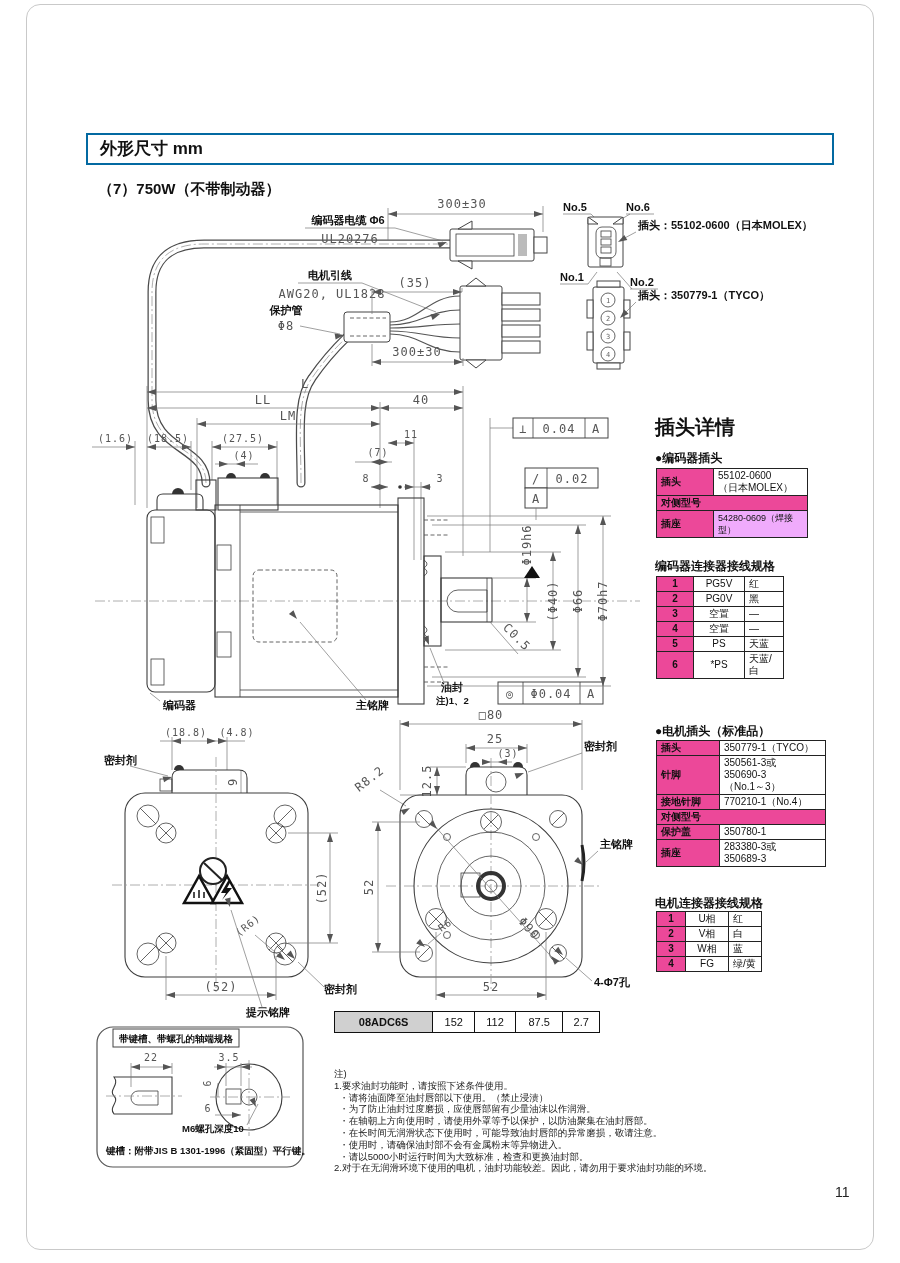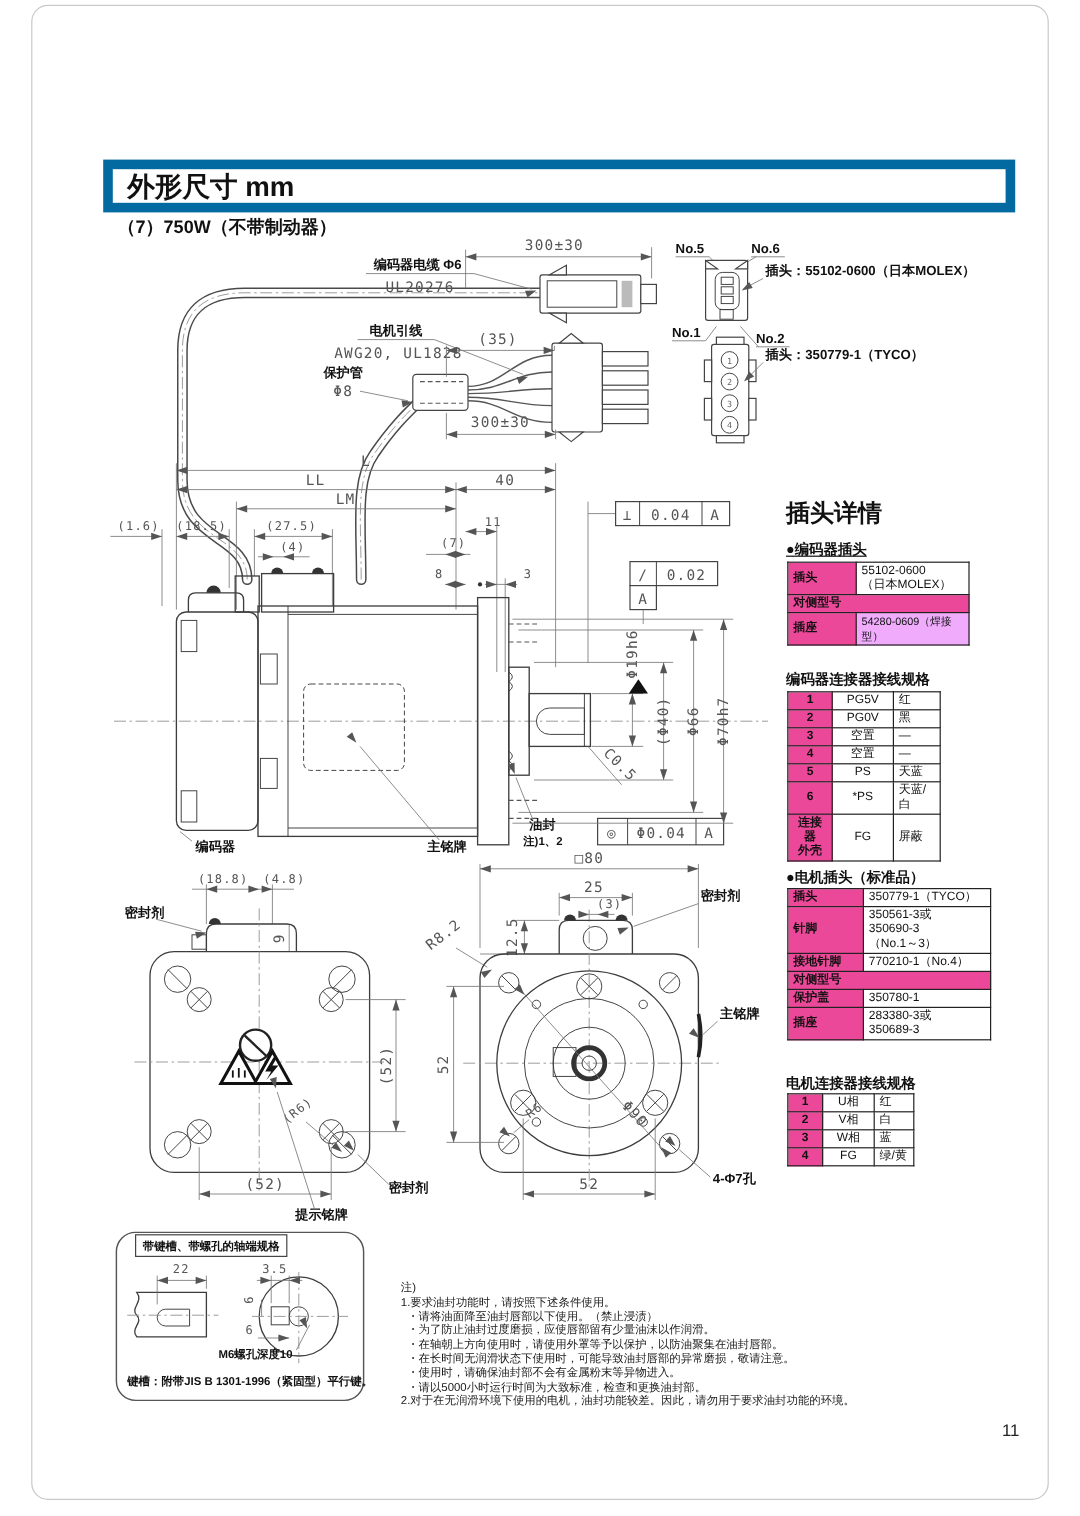--- a/index.html
+++ b/index.html
@@ -1,21 +1,21 @@
 <!DOCTYPE html>
 <html><head>
 <meta charset="utf-8">
 <style>
   html,body{margin:0;padding:0;background:#fff;}
   #page{position:relative;width:900px;height:1263px;background:#fff;overflow:hidden;
         font-family:"Liberation Sans",sans-serif;color:#111;}
   .abs{position:absolute;}
   .frame{border:1px solid #c9c9c9;border-radius:14px;}
   
-  .titlebar{border:8px solid #0369a1;font-weight:bold;font-size:23px;line-height:28px;
+  .titlebar{border:2px solid #0369a1;font-weight:bold;font-size:17px;line-height:28px;
             padding-left:12px;background:#fff;}
   .subtitle{font-weight:bold;font-size:15px;text-align:right;}
   
   .h-big{font-weight:bold;font-size:20px;}
   .h-med{font-weight:bold;font-size:12px;}
   table.spec{border-collapse:collapse;background:#fff;}
   table.spec td{border:1px solid #222;font-size:10px;padding:1px 4px;vertical-align:middle;
                 white-space:pre-line;line-height:12px;}
   td.lab{background:#ec4899;font-weight:bold;}
   td.gry{background:#f0abfc;}
@@ -575,21 +575,21 @@
       <text class="dimS" x="208" y="1112" text-anchor="middle" font-size="9">6</text>
       <text class="lblS" x="182" y="1132">M6螺孔深度10</text>
       <line class="dl" x1="258" y1="1104" x2="247" y2="1125"></line>
       <use href="#ah" class="ah" transform="translate(256,1107) rotate(-115)"></use>
       <text class="lblS" x="106" y="1154">键槽：附带JIS B 1301-1996（紧固型）平行键。</text>
     </g>
   </svg>
 
   <div class="abs h-big" style="left:655px;top:414px;">插头详情</div>
 
-  <div class="abs h-med" style="left:655px;top:450px;text-decoration:underline;">●编码器插头</div>
+  <div class="abs h-med" style="left:655px;top:450px;">●编码器插头</div>
   <table class="abs spec" style="left:656px;top:468px;width:152px;">
     <tbody>
         <tr>
       <td class="lab" style="width:48px;">插头</td>
       <td>55102-0600
 （日本MOLEX）</td>
     </tr>
     <tr>
       <td class="lab" colspan="2">对侧型号</td>
     </tr>
@@ -626,26 +626,20 @@
     <tr>
           <td class="lab ctr">5</td>
         <td class="ctr">PS</td>
         <td>天蓝</td>
         </tr>
     <tr>
           <td class="lab ctr">6</td>
         <td class="ctr">*PS</td>
         <td>天蓝/白</td>
         </tr>
-    <tr>
-          <td class="lab tiny">连接器
-外壳</td>
-        <td class="ctr">FG</td>
-        <td>屏蔽</td>
-        </tr>
   </tbody>
     </table>
 
   <div class="abs h-med" style="left:655px;top:723px;">●电机插头（标准品）</div>
   <table class="abs spec" style="left:656px;top:740px;width:170px;">
     <tbody>
         <tr>
           <td class="lab" style="width:54px;">插头</td>
         <td>350779-1（TYCO）</td>
         </tr>
@@ -695,20 +689,27 @@
     <tr>
           <td class="lab ctr">4</td>
         <td class="ctr">FG</td>
         <td>绿/黄</td>
         </tr>
   </tbody>
     </table>
 
   <table class="abs model" style="left:334px;top:1011px;width:266px;">
     <tbody>
+    <tr class="dt">
+      <td class="model-cell">08ADC6S</td>
+      <td>152</td>
+      <td>112</td>
+      <td>87.5</td>
+      <td>2.7</td>
+    </tr>
   </tbody>
     </table>
 
   <div class="abs notes" style="left:334px;top:1068px;width:552px;">注)
 1.要求油封功能时，请按照下述条件使用。
   ・请将油面降至油封唇部以下使用。（禁止浸渍）
   ・为了防止油封过度磨损，应使唇部留有少量油沫以作润滑。
   ・在轴朝上方向使用时，请使用外罩等予以保护，以防油聚集在油封唇部。
   ・在长时间无润滑状态下使用时，可能导致油封唇部的异常磨损，敬请注意。
   ・使用时，请确保油封部不会有金属粉末等异物进入。

